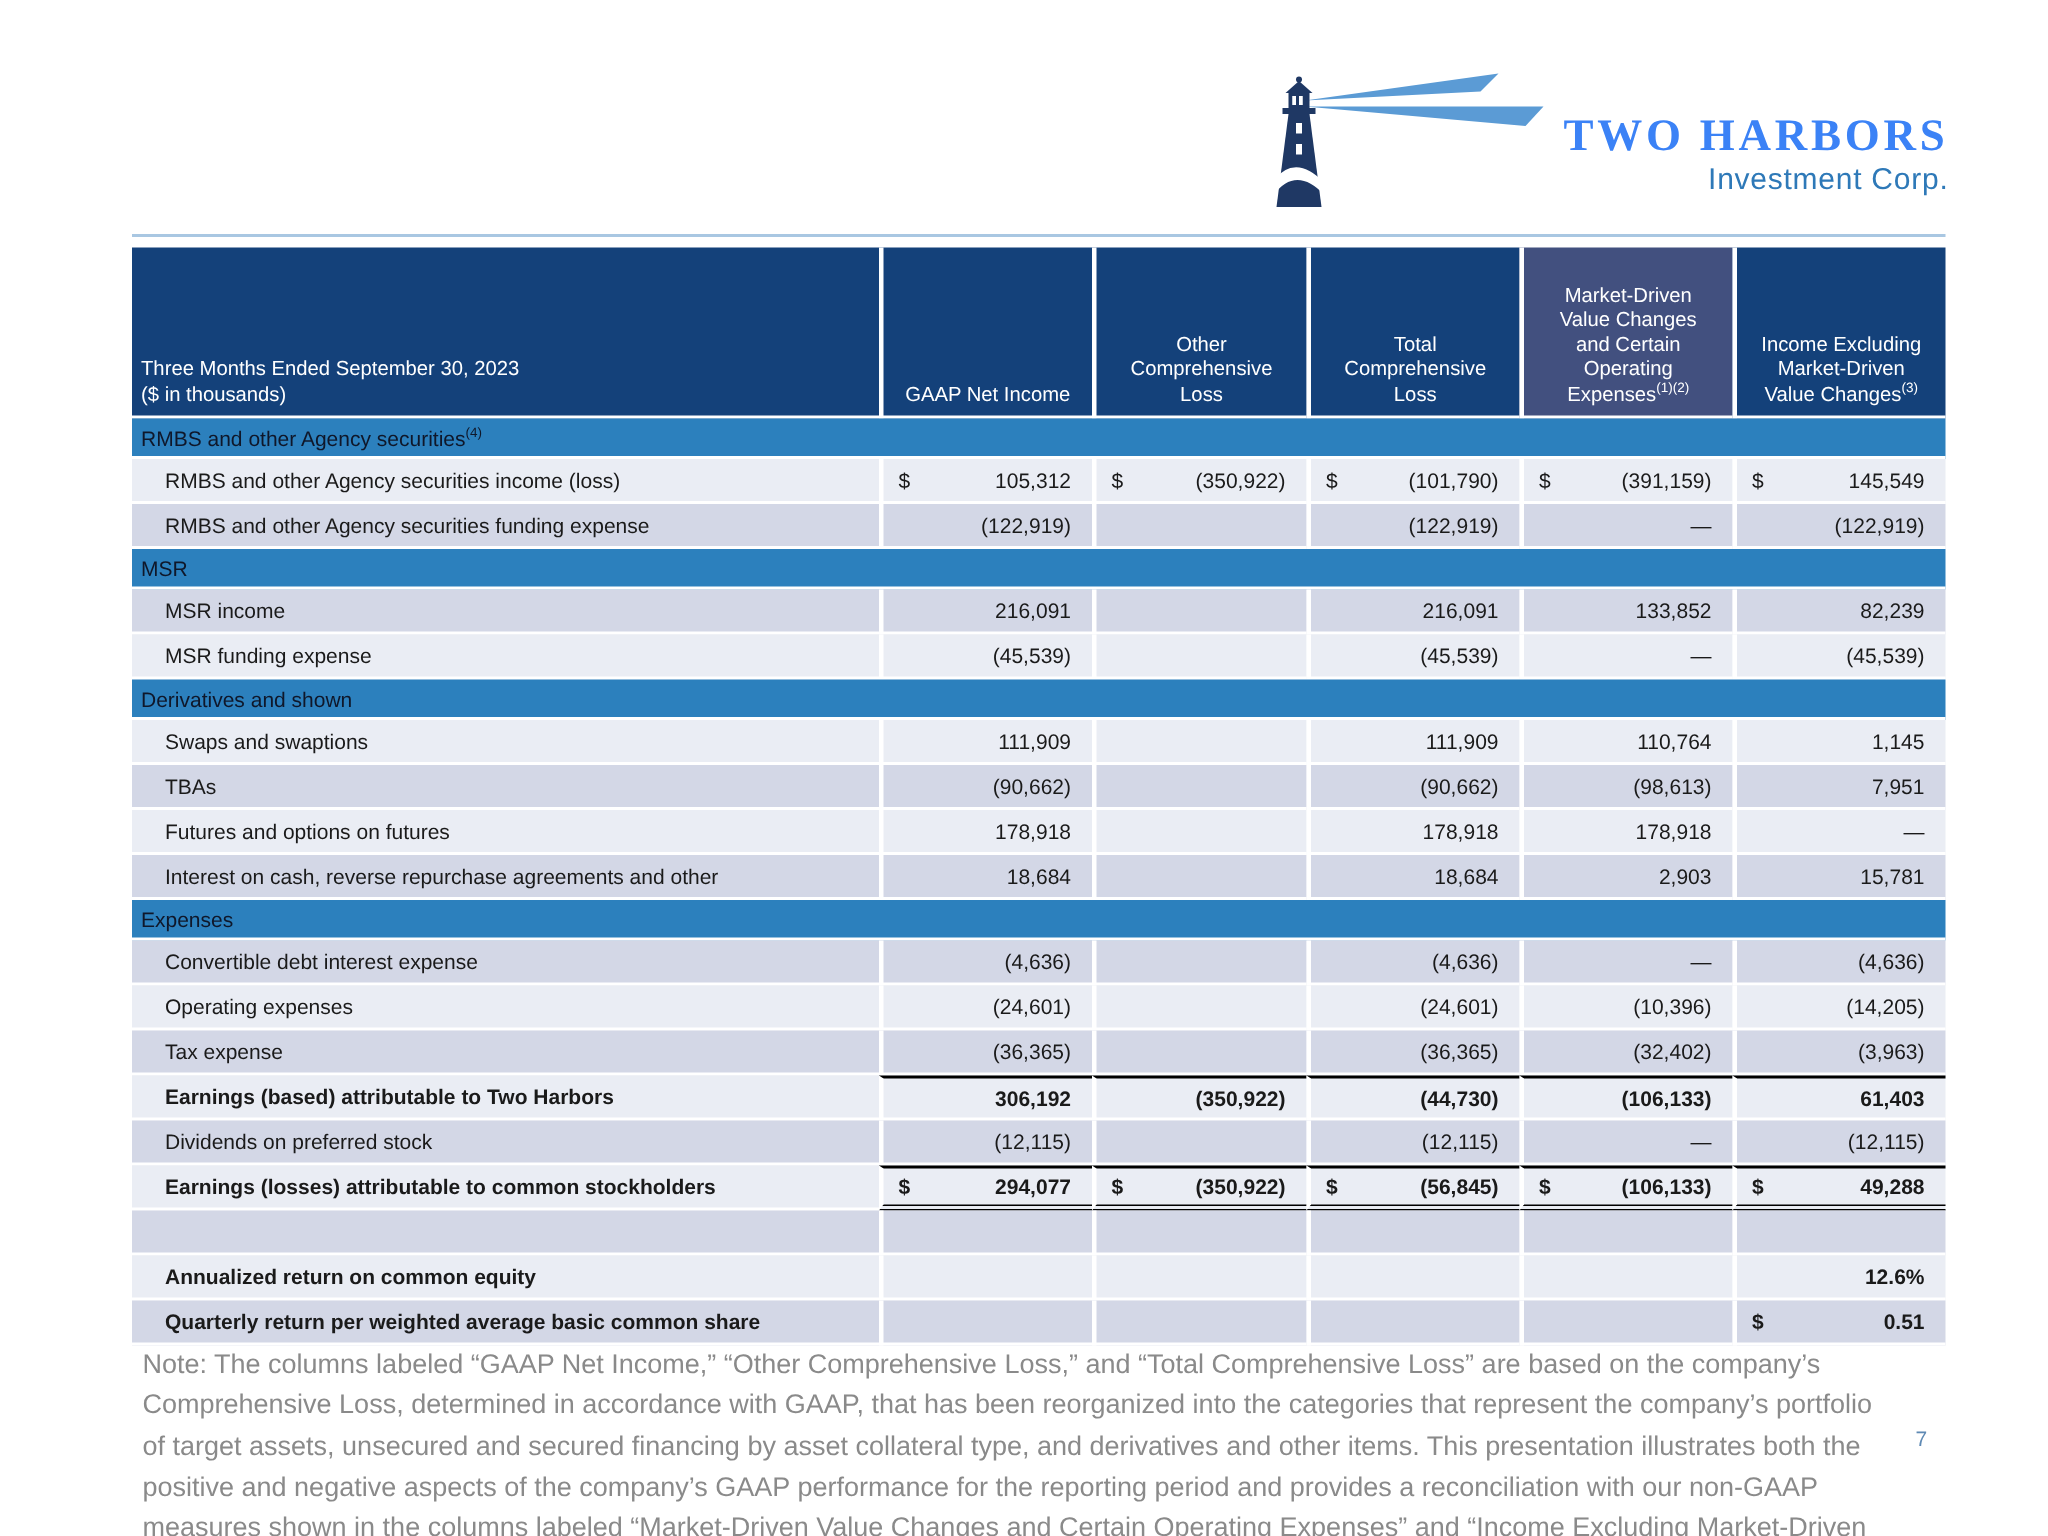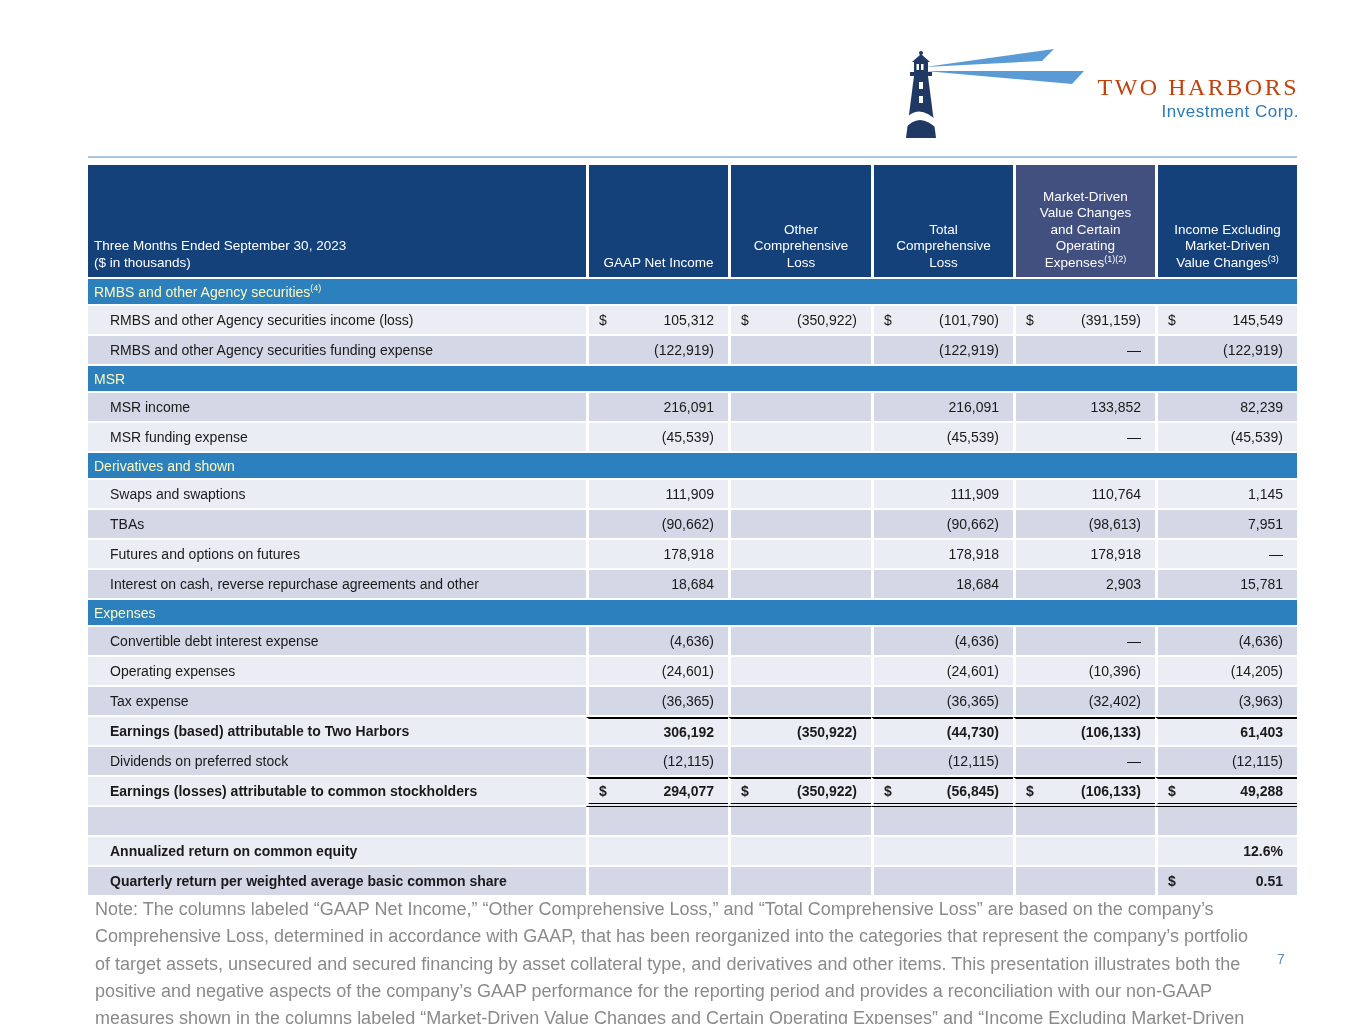--- a/index.html
+++ b/index.html
@@ -37,27 +37,28 @@
     position: absolute;
     top: 46px;
     right: 66px;
     display: flex;
     align-items: flex-start;
   }
   .logo svg { display: block; }
   .logo-text { margin-left: 8px; margin-top: 28px; text-align: right; }
   .logo-wordmark {
     font-family: "Liberation Serif", serif;
-    font-size: 24px;
-    color: #c2410c;
+    font-size: 30px;
+    color: #3b82f6;
     letter-spacing: 2.5px;
     white-space: nowrap;
+    font-weight: bold;
   }
   .logo-subtitle {
-    font-size: 17px;
+    font-size: 20px;
     color: #2E79B8;
     letter-spacing: 0.5px;
     margin-top: 1px;
   }
 
   
   table.results {
     position: absolute;
     left: 88px;
     top: 165px;
@@ -85,21 +86,21 @@
     padding-left: 6px;
   }
   thead th.slate { background: #42507F; }
   thead th + th { border-left: 3px solid #ffffff; }
   thead sup, tbody sup { font-size: 9px; vertical-align: super; line-height: 0; }
 
   tbody tr:nth-child(odd)  td { background: #D3D7E6; }
   tbody tr:nth-child(even) td { background: #EAEDF4; }
   tbody tr.section td {
     background: #2C80BD;
-    color: #fef9c3;
+    color: #0f172a;
     height: 27px;
     padding-left: 6px;
     font-size: 14px;
     border-bottom: 2px solid #ffffff;
   }
   tbody td {
     height: 30px;
     border-bottom: 2px solid #ffffff;
     vertical-align: middle;
   }

